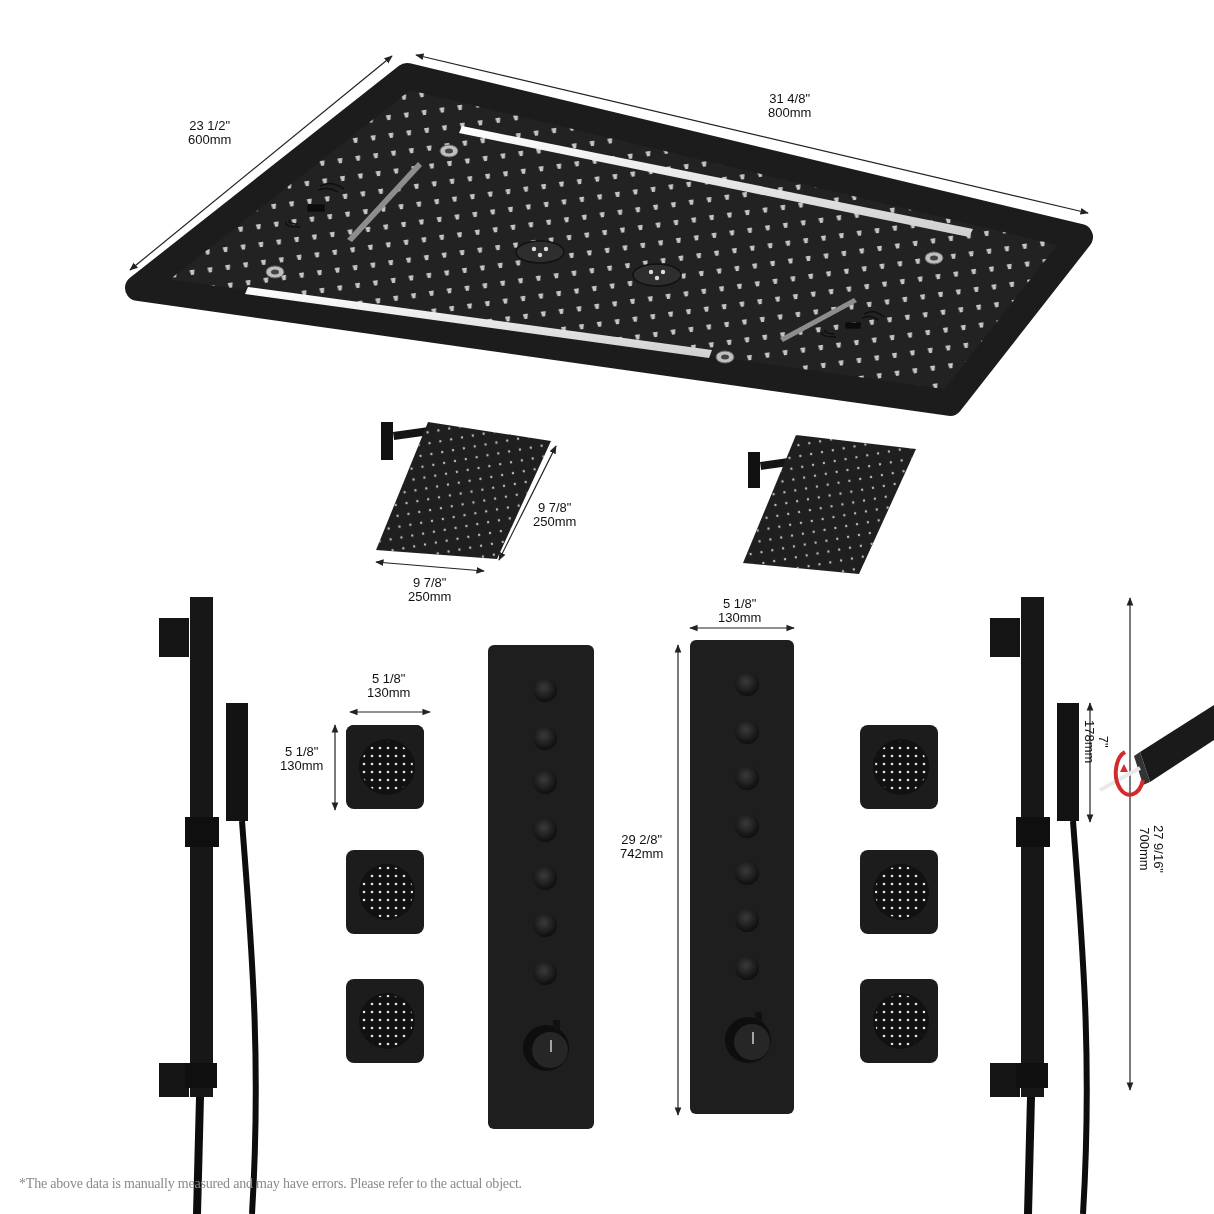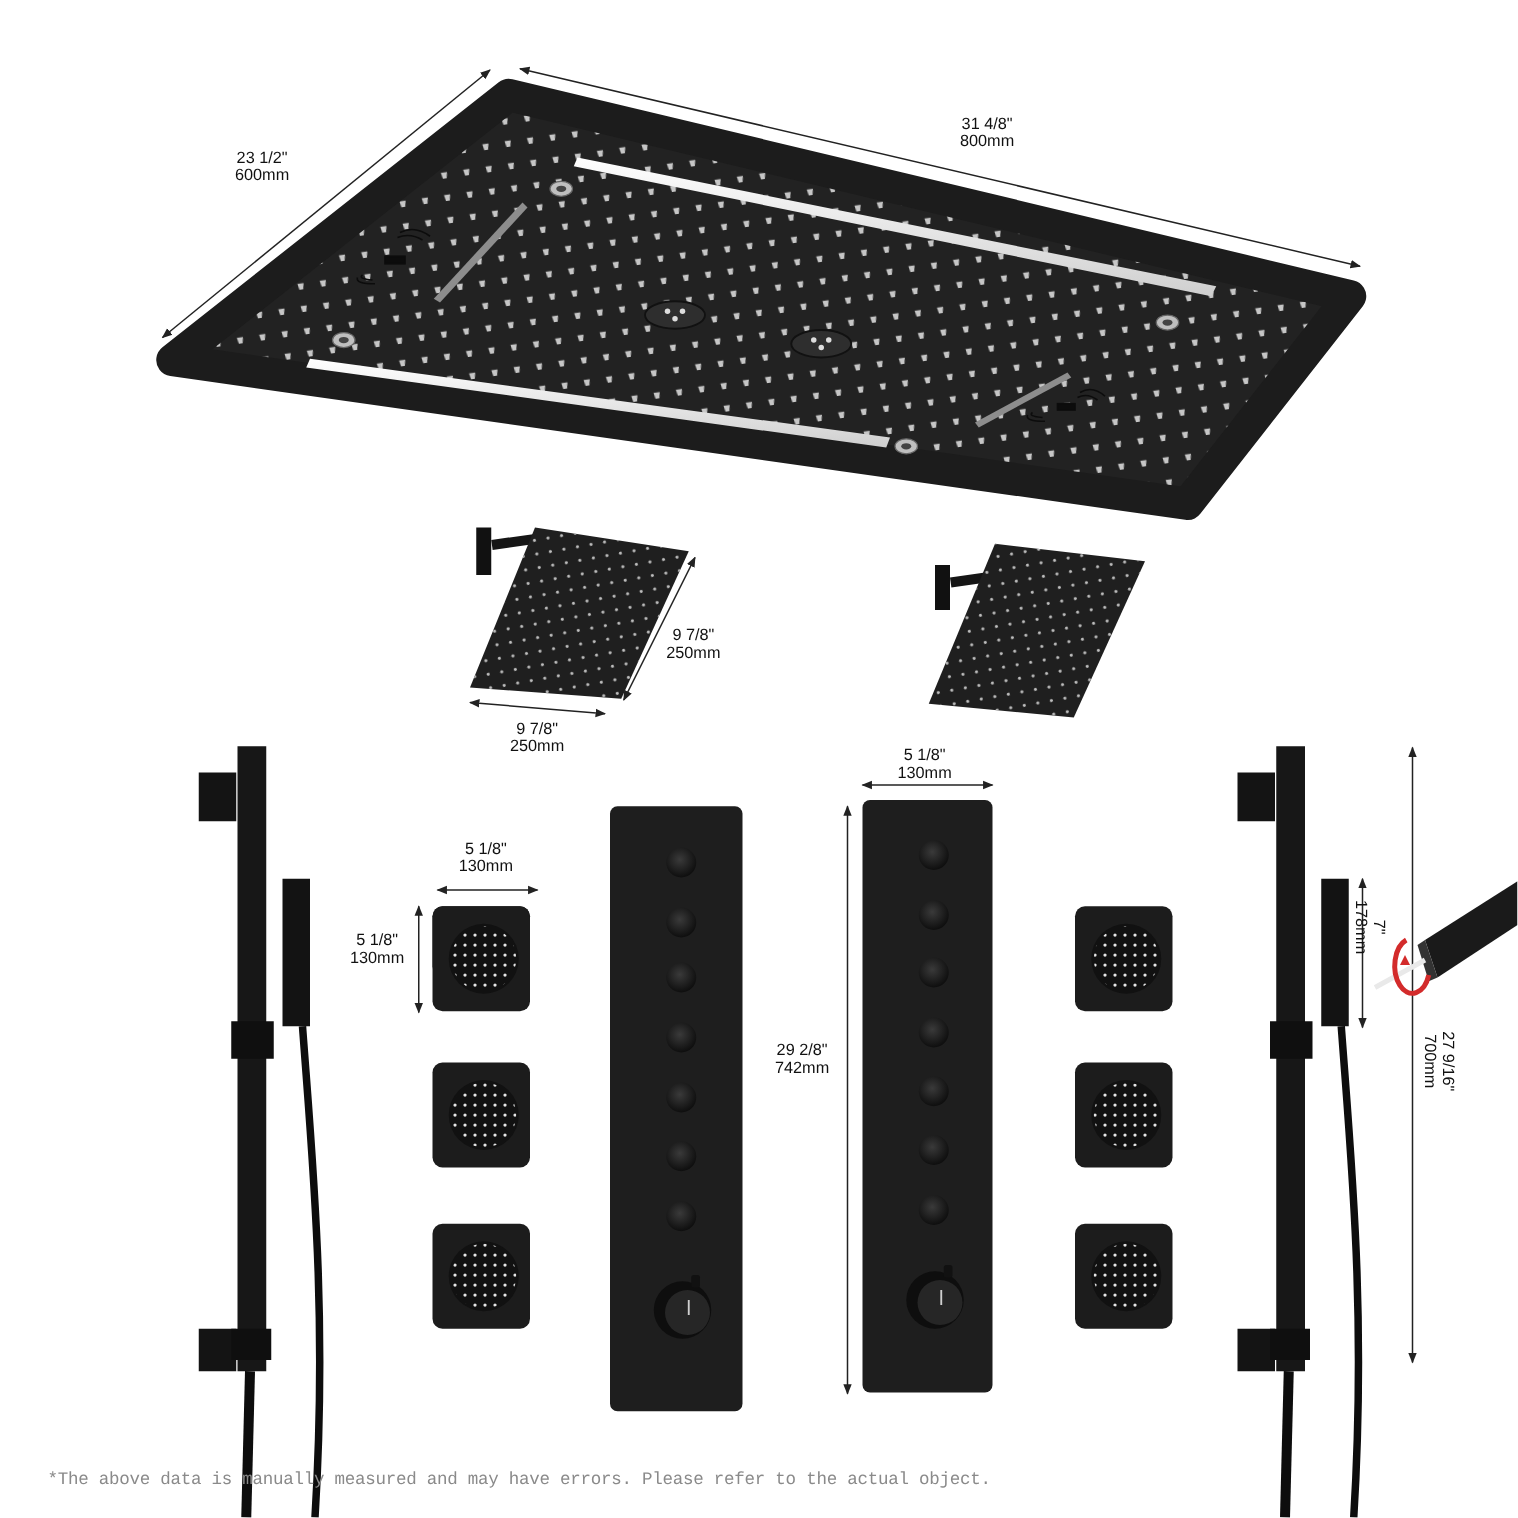--- a/index.html
+++ b/index.html
@@ -1,21 +1,21 @@
 <!DOCTYPE html>
 <html><head>
 <meta charset="utf-8">
 <style>
   html, body { margin:0; padding:0; background:#ffffff; }
   body { width:1214px; height:1214px; position:relative; overflow:hidden; font-family:"Liberation Sans", sans-serif; }
   svg { position:absolute; left:0; top:0; }
   .dim { position:absolute; font-family:"Liberation Sans", sans-serif; font-size:13px; line-height:14px; color:#111; text-align:center; white-space:nowrap; }
   .dim span { display:block; }
   .rot { transform-origin:0 0; }
-  .footnote { position:absolute; left:38px; top:1176px; font-family:Liberation Mono, monospace; font-size:14px; color:#8a8a8a; letter-spacing:-0.2px; }
+  .footnote { position:absolute; left:19px; top:1176px; font-family:Liberation Serif, serif; font-size:14px; color:#8a8a8a; letter-spacing:-0.2px; }
 </style>
 </head>
 <body>
 
 <svg width="1214" height="1214" viewBox="0 0 1214 1214">
   <defs>
     <marker id="arr" viewBox="0 0 10 10" refX="9" refY="5" markerWidth="7" markerHeight="7" orient="auto-start-reverse">
       <path d="M0,1 L10,5 L0,9 z" fill="#222"></path>
     </marker>
     <pattern id="nozzles" width="18" height="18" patternUnits="userSpaceOnUse" patternTransform="rotate(-8)">

